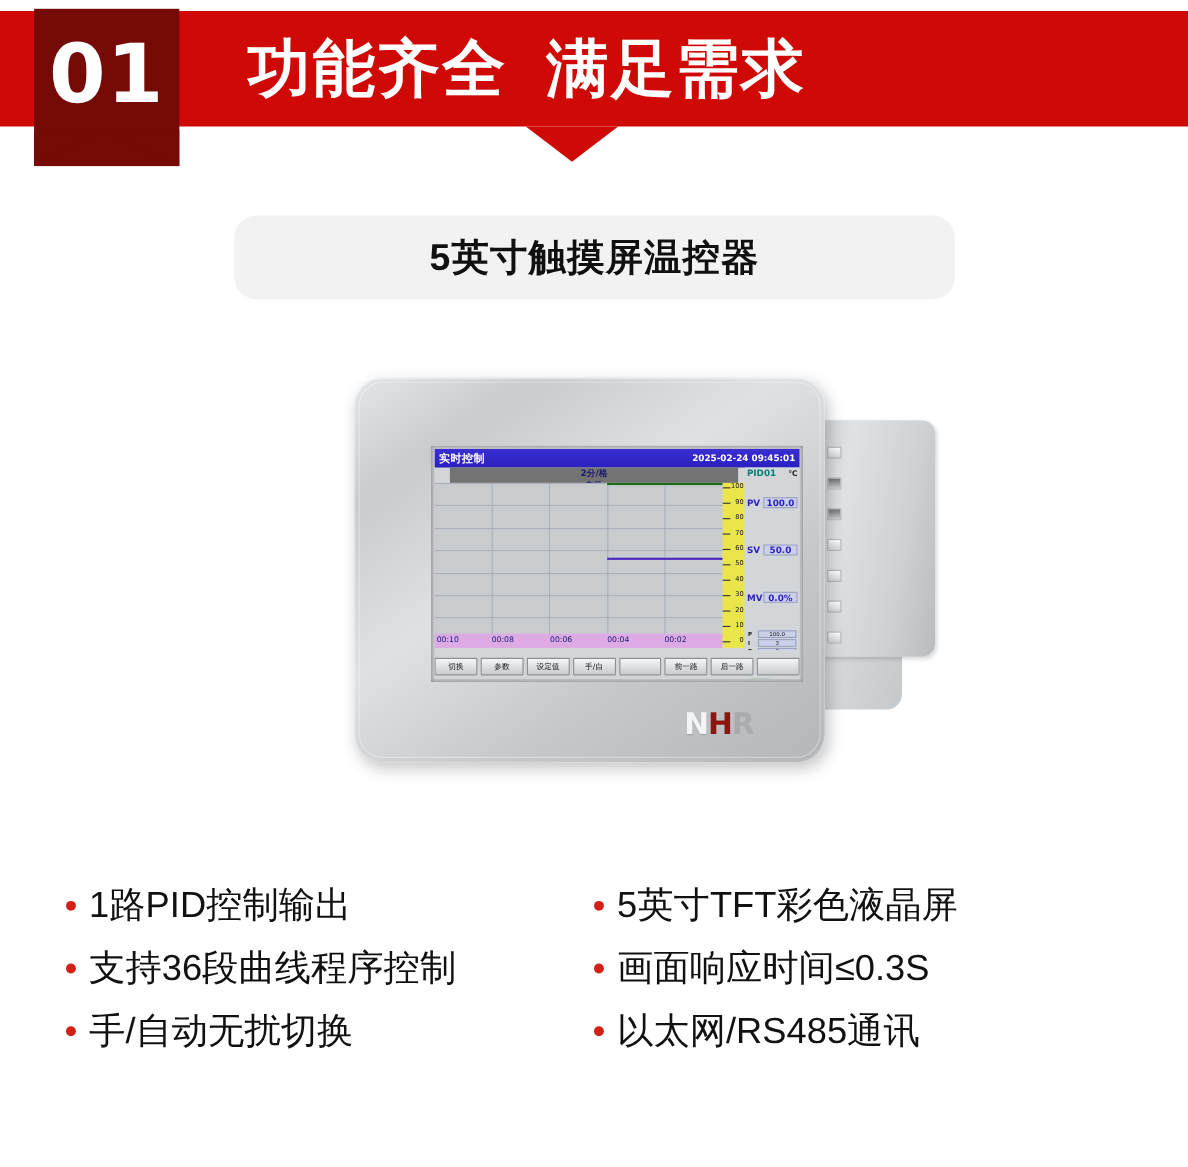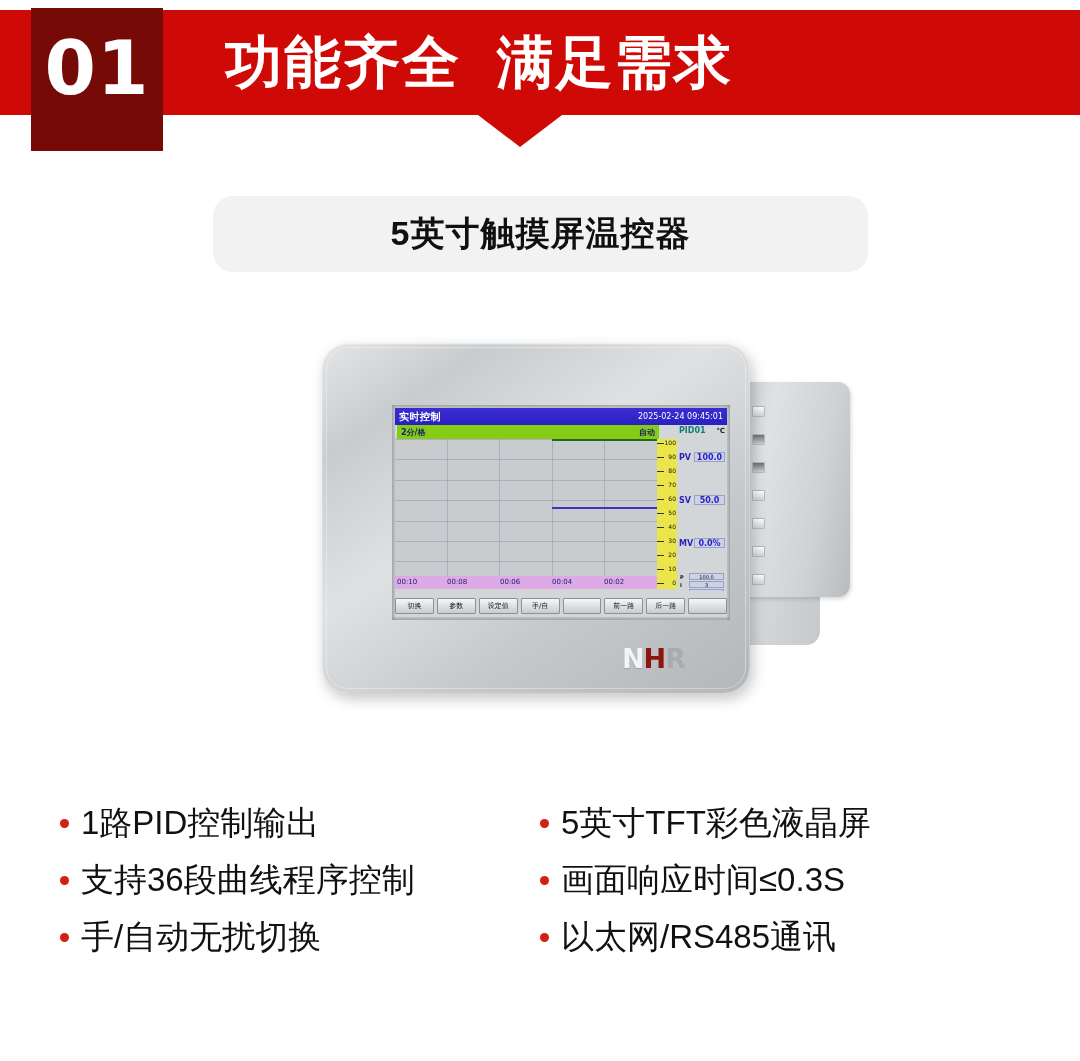--- a/index.html
+++ b/index.html
@@ -97,27 +97,28 @@
     background: #d3d6d8; overflow: hidden;
     font-family: "DejaVu Sans", sans-serif;
   }
   .titlebar {
     position:absolute; left:0; top:0; width:100%; height:17px;
     background: linear-gradient(180deg,#3a2ed0,#2a1fc0);
     display:flex; align-items:center; justify-content:space-between;
     padding: 0 4px;
   }
   .titlebar .t-left { color:#ffffff; font-size:10px; font-weight:bold; letter-spacing:0.5px;}
-  .titlebar .t-right { color:#ffffff; font-size:8px; font-weight:normal; }
+  .titlebar .t-right { color:#ffffff; font-size:8px; font-weight:bold; }
 
   .subbar {
-    position:absolute; left:2px; top:17px; width: 262px; height:14px;
-    background:#84cc16;
+    position:absolute; left:14px; top:17px; width: 262px; height:14px;
+    background:#737373;
     display:flex; align-items:center; justify-content:space-between;
     padding:0 4px;
+    flex-direction:column;
   }
   .subbar span { font-size:8px; color:#1a1a6e; font-weight:bold; }
 
   .plot {
     position:absolute; left:0; top:31px; width:262px; height:137px;
     background: #c9ccce;
   }
   .gl-h { position:absolute; left:0; width:100%; height:1px; background:#9fa8b5; opacity:0.75; }
   .gl-v { position:absolute; top:0; height:100%; width:1px; background:#9fa8b5; opacity:0.75; }
   .trace-green { position:absolute; height:2px; background:#1d6b1d; }

